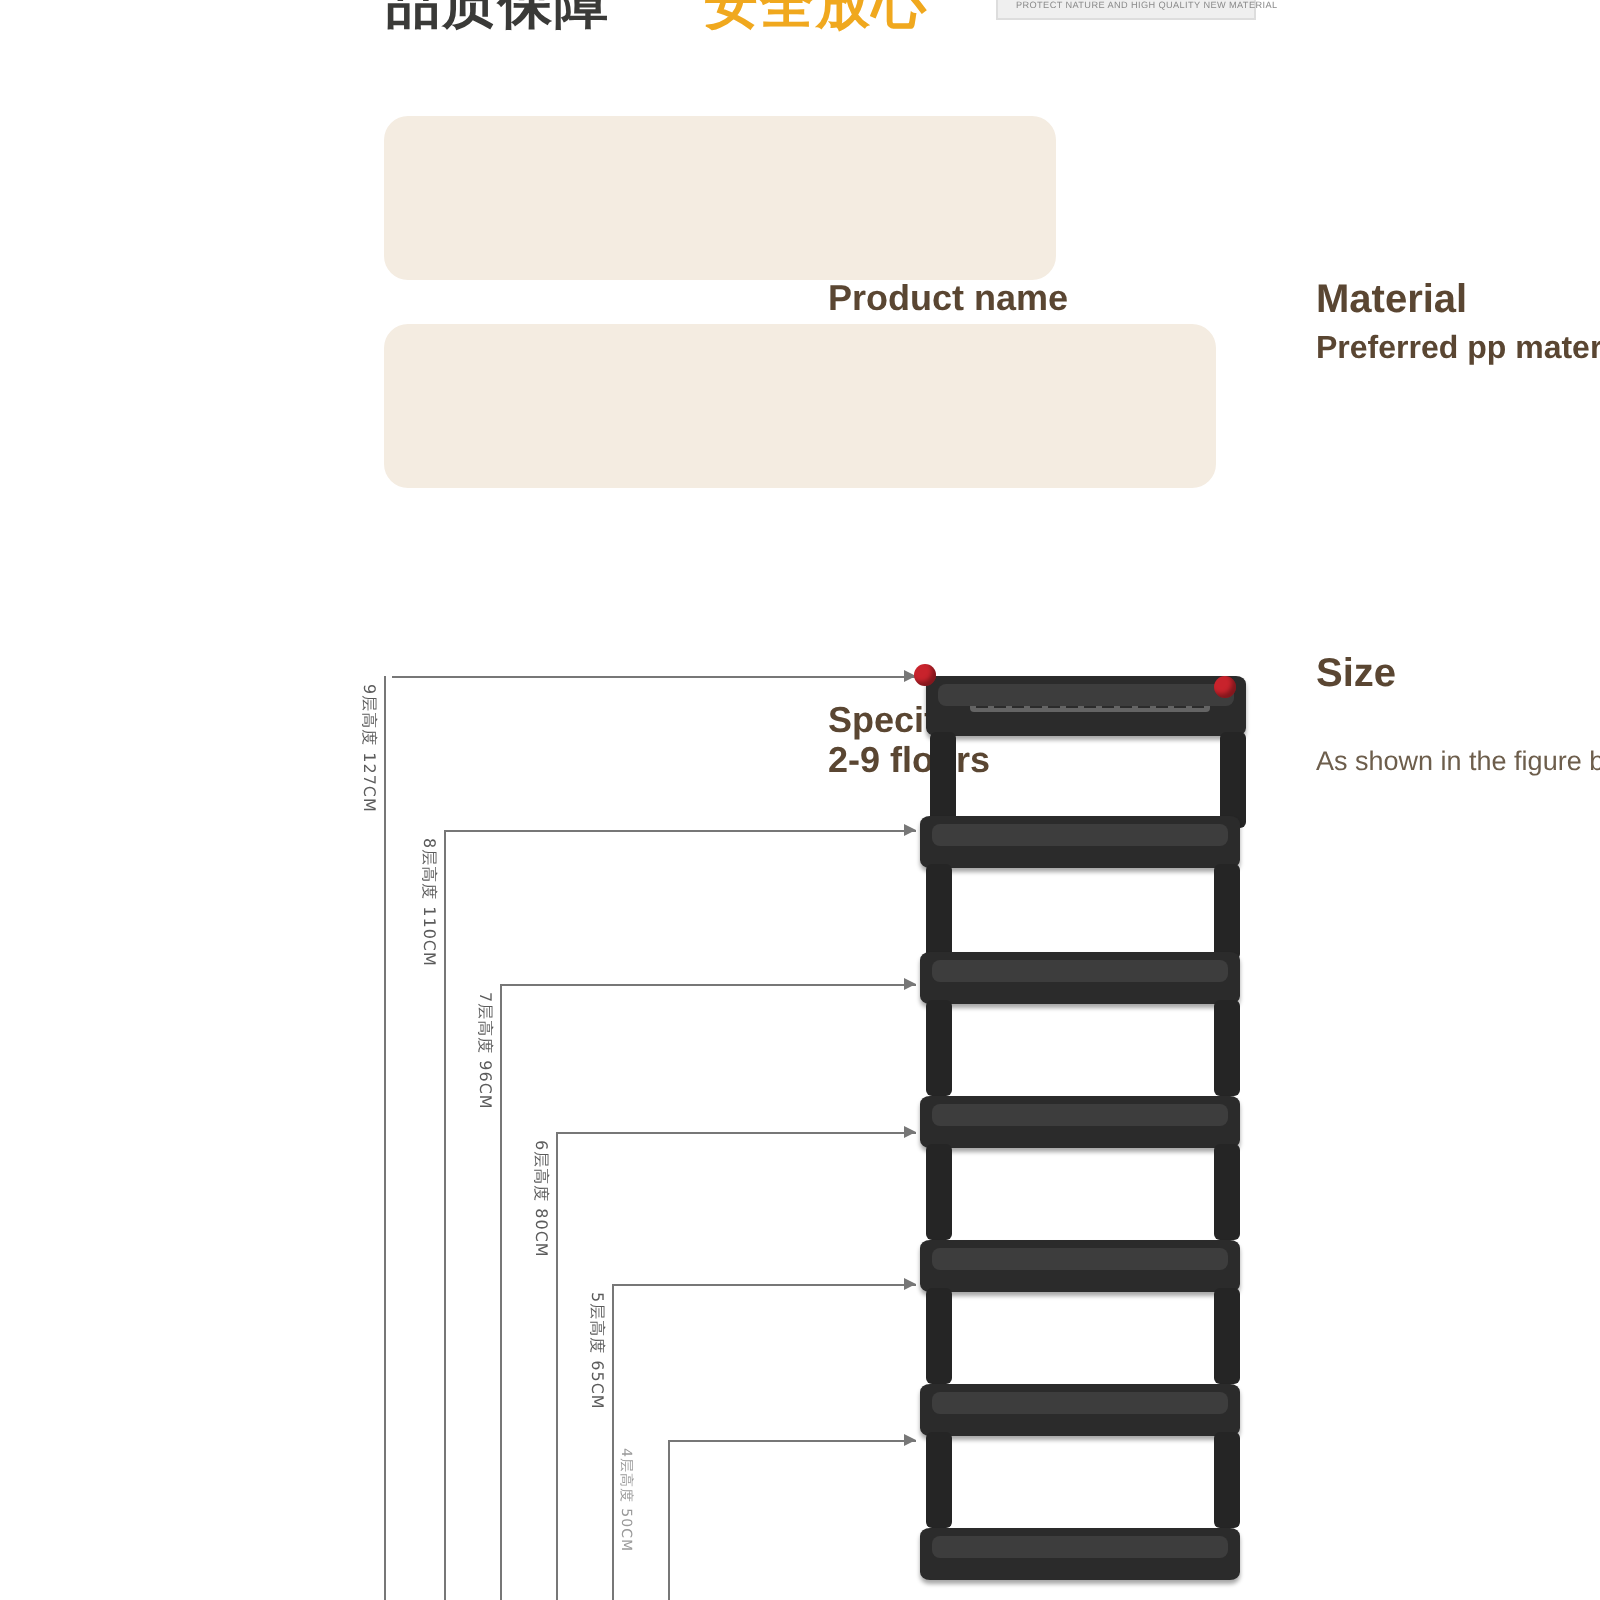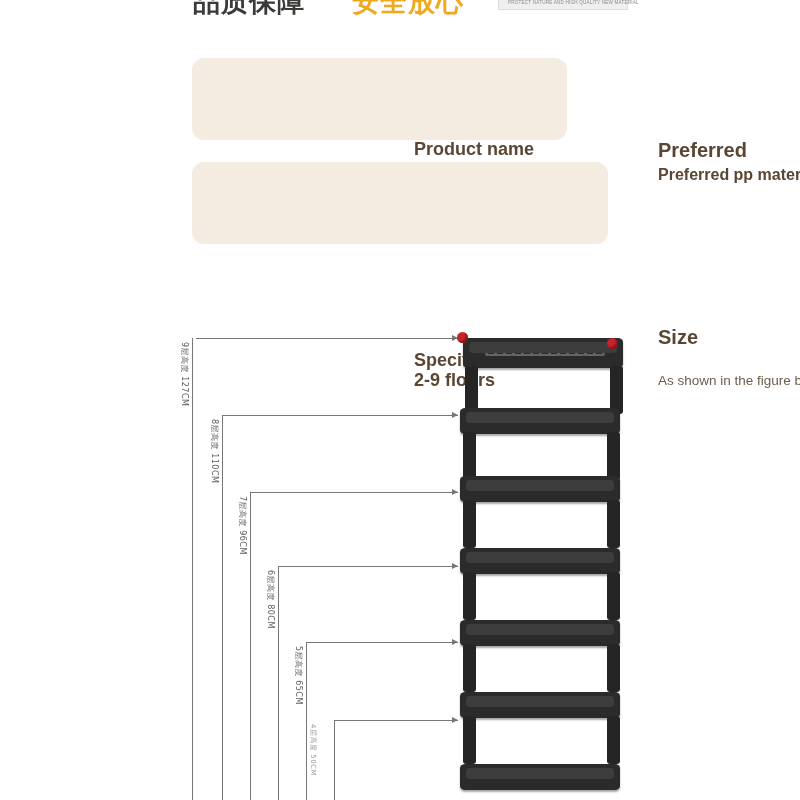--- a/index.html
+++ b/index.html
@@ -64,21 +64,21 @@
     letter-spacing: .2px;
     white-space: nowrap;
   }
 
   
   .spec-card {
     position: absolute;
     background: #f4ece1;
     border-radius: 12px;
   }
-  #card-1 { left: 192px; top: 58px;  width: 375px; height: 82px; }
+  #card-1 { left: 192px; top: 58px;  width: 336px; height: 82px; }
   #card-2 { left: 192px; top: 162px; width: 416px; height: 82px; }
 
   .card-left-label {
     position: absolute;
     font-size: 18px;
     font-weight: bold;
     color: #5a4632;
     white-space: nowrap;
   }
   .card-left-value {
@@ -218,21 +218,21 @@
 <div class="top-banner">
   <div class="banner-cn">品质保障</div>
   <div class="banner-cn-accent">安全放心</div>
   <div class="banner-right-box"></div>
   <div class="banner-right-text">PROTECT NATURE AND HIGH QUALITY NEW MATERIAL</div>
 </div>
 
 <div class="spec-card" id="card-1">
   <div class="card-left-label" id="c1-left-label">Product name</div>
   <div class="card-left-value" id="c1-left-value">Dopamine shoe rack</div>
-  <div class="card-right-label" id="c1-right-label">Preferred</div>
+  <div class="card-right-label" id="c1-right-label">Material</div>
   <div class="card-right-value" id="c1-right-value">Preferred pp material</div>
 </div>
 
 <div class="spec-card" id="card-2">
   <div class="card-left-label" id="c2-left-label">Specifications</div>
   <div class="card-left-value" id="c2-left-value">2-9 floors</div>
   <div class="card-right-label" id="c2-right-label">Size</div>
   <div class="card-right-value small" id="c2-right-value">As shown in the figure below</div>
 </div>
 

